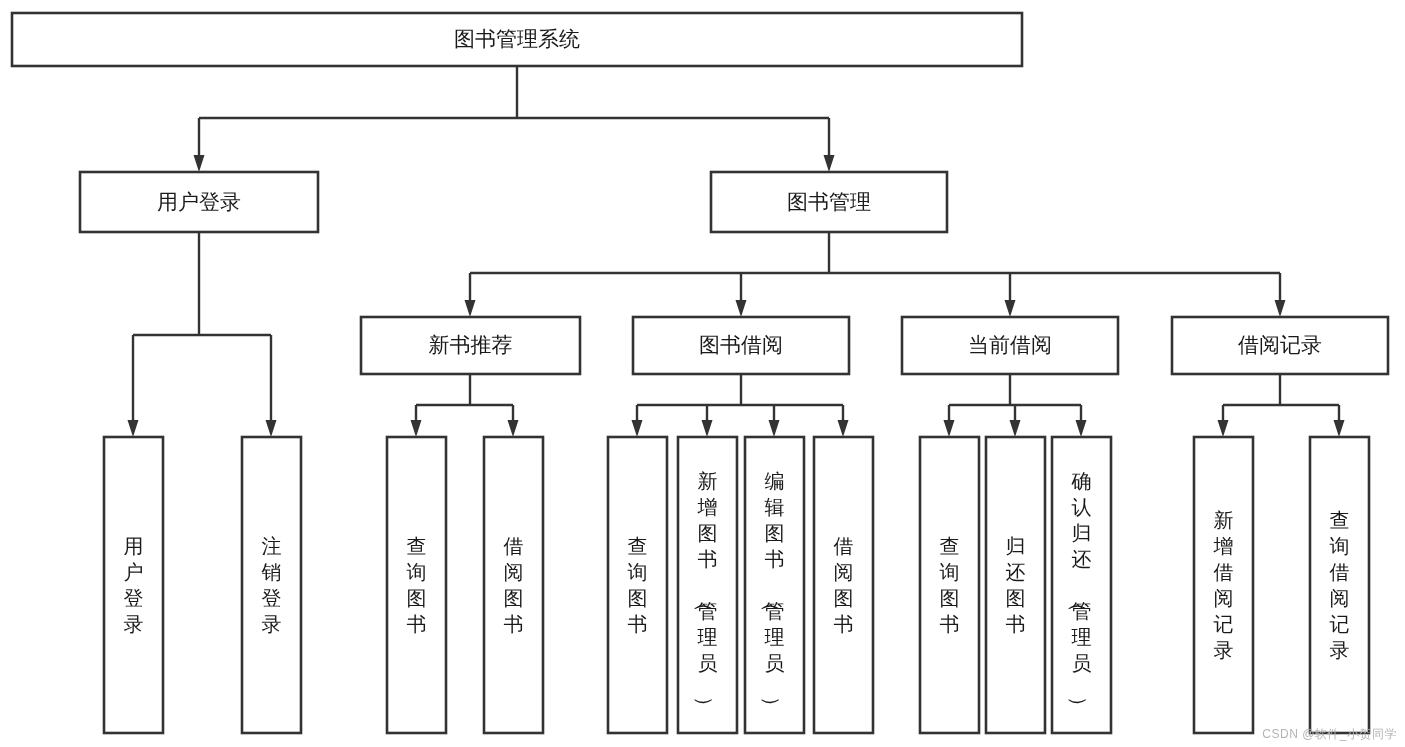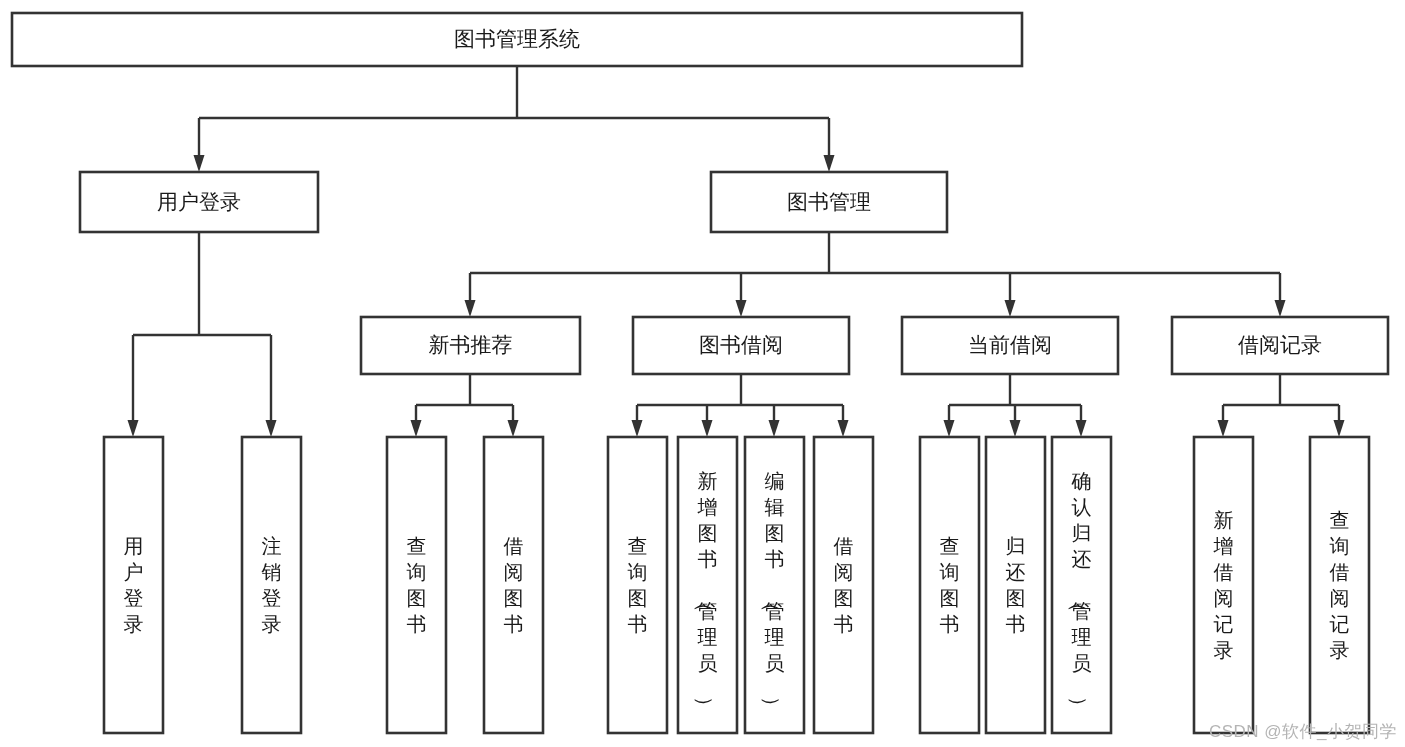--- a/index.html
+++ b/index.html
@@ -52,21 +52,21 @@
   }
   .arrow-head {
     fill: #333333;
     stroke: none;
   }
   .watermark {
     position: absolute;
     right: 8px;
     bottom: 4px;
     font-family: "Liberation Sans", "DejaVu Sans", sans-serif;
-    font-size: 17px;
+    font-size: 12px;
     color: #b4b4b4;
     letter-spacing: 0.5px;
     white-space: nowrap;
     user-select: none;
   }
 </style>
 </head>
 <body>
 
 <div id="diagram-root">

